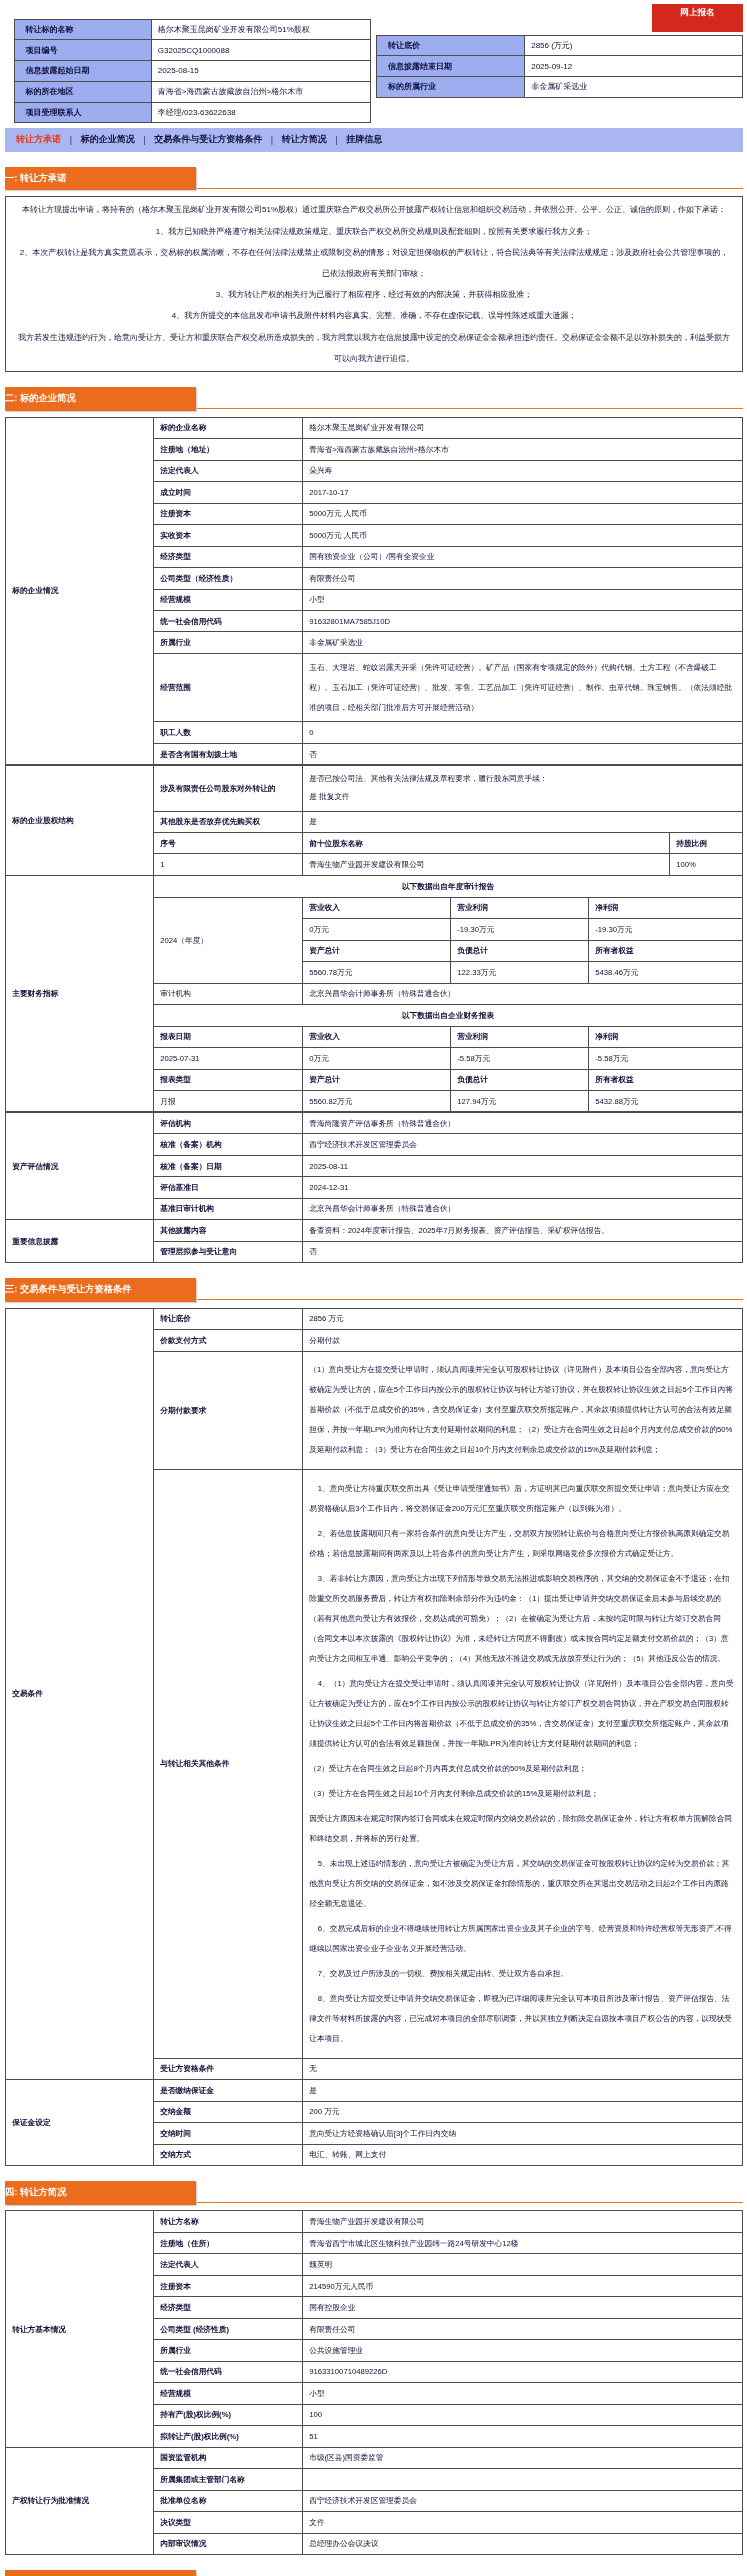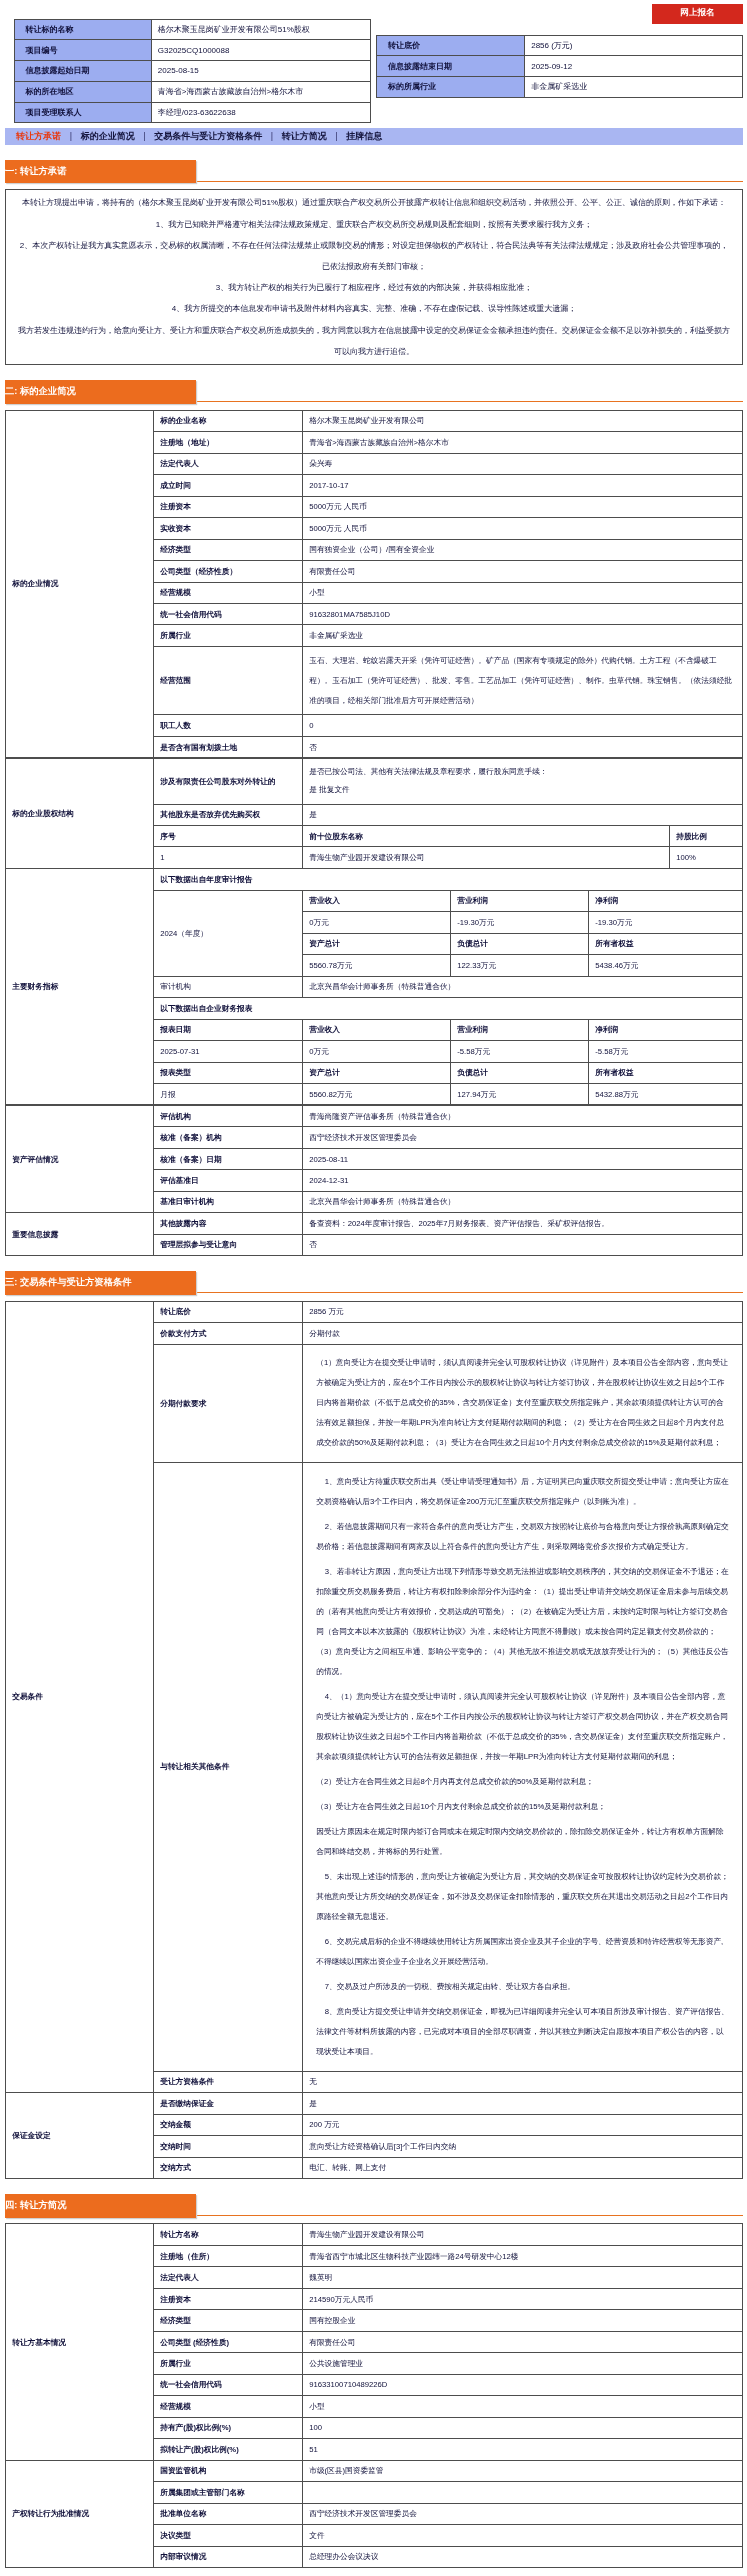--- a/index.html
+++ b/index.html
@@ -4,50 +4,50 @@
 <style>
   html,body{margin:0;padding:0;background:#fff;}
   body{width:748px;font-family:"Liberation Sans","DejaVu Sans",sans-serif;color:#10103a;}
   .wrap{position:relative;padding:2.5px 5px 18.5px 5px;}
 
   
   table.x{border-collapse:collapse;table-layout:fixed;width:738px;}
   table.x td{border:0.6px solid #4d4d4d;font-size:7.7px;padding:3.7px 6.2px;vertical-align:middle;word-break:break-all;background:#fff;line-height:1.7;}
   td.grp{background:#9cadf0;font-weight:bold;padding-left:7.4px;}
   td.lbl{background:#c8d2f8;font-weight:bold;}
-  td.hdr{background:#93a7f0;font-weight:bold;}
+  td.hdr{background:#93a7f0;font-weight:bold;text-align:center;}
   td.cen{text-align:left;}
   .stack{margin-top:-0.6px;}
 
   
   .topbar{position:relative;min-height:120px;}
-  .signup{position:absolute;top:1.2px;right:0;width:91px;height:20px;background:#d3281d;color:#fff;font-size:8.6px;font-weight:bold;text-align:center;line-height:16px;cursor:pointer;}
+  .signup{position:absolute;top:1.2px;right:0;width:91px;height:28px;background:#d3281d;color:#fff;font-size:8.6px;font-weight:bold;text-align:center;line-height:16px;cursor:pointer;}
   table.sumL{position:absolute;top:16px;left:8.6px;width:357px;border-collapse:collapse;table-layout:fixed;}
   table.sumR{position:absolute;top:32px;left:371px;width:367px;border-collapse:collapse;table-layout:fixed;}
   table.sumL td,table.sumR td{border:0.6px solid #4d4d4d;font-size:8px;padding:4.3px 6.2px;line-height:1.4;}
   .sumlbl{background:#9cadf0;font-weight:bold;padding-left:11px!important;}
 
   
-  .tabs{margin-top:5px;background:#a9b6f2;height:17px;display:flex;align-items:center;padding:0 2.5px;font-size:9px;font-weight:bold;}
+  .tabs{margin-top:5px;background:#a9b6f2;height:24px;display:flex;align-items:center;padding:0 2.5px;font-size:9px;font-weight:bold;}
   .tab{padding:0 8.6px;color:#14143c;cursor:pointer;white-space:nowrap;}
   .tab.active{color:#e83a12;}
   .tabsep{color:#34346a;font-weight:normal;}
 
   
   .sec{margin-top:11px;border-bottom:1.2px solid #e87320;height:25px;position:relative;}
   .secbox{position:absolute;left:0;bottom:-2.5px;width:191px;height:23.5px;background:#ec6c1e;color:#fff;font-size:9.3px;font-weight:bold;text-align:left;line-height:23.5px;box-shadow:1.2px 1.2px 0 #d0d0d0;}
   .secgap{height:7.4px;}
 
   
   .commit{border:0.6px solid #4d4d4d;background:#fff;padding:2.5px 10px;font-size:8px;}
   .commit p{margin:0;line-height:2.65;text-align:center;}
 
   
   td.lt{padding:2.5px 10px;}
-  td.lt p{margin:5px 7px;line-height:2.6;font-size:7.7px;}
+  td.lt p{margin:5px 0;line-height:2.6;font-size:7.7px;}
   td.lt p.ind{ text-indent:8.6px;}
   .empty-cell{min-height:11px;}
 </style>
 </head>
 <body>
 
 <div class="wrap">
 
   <div class="topbar">
     <div class="signup">网上报名</div>

